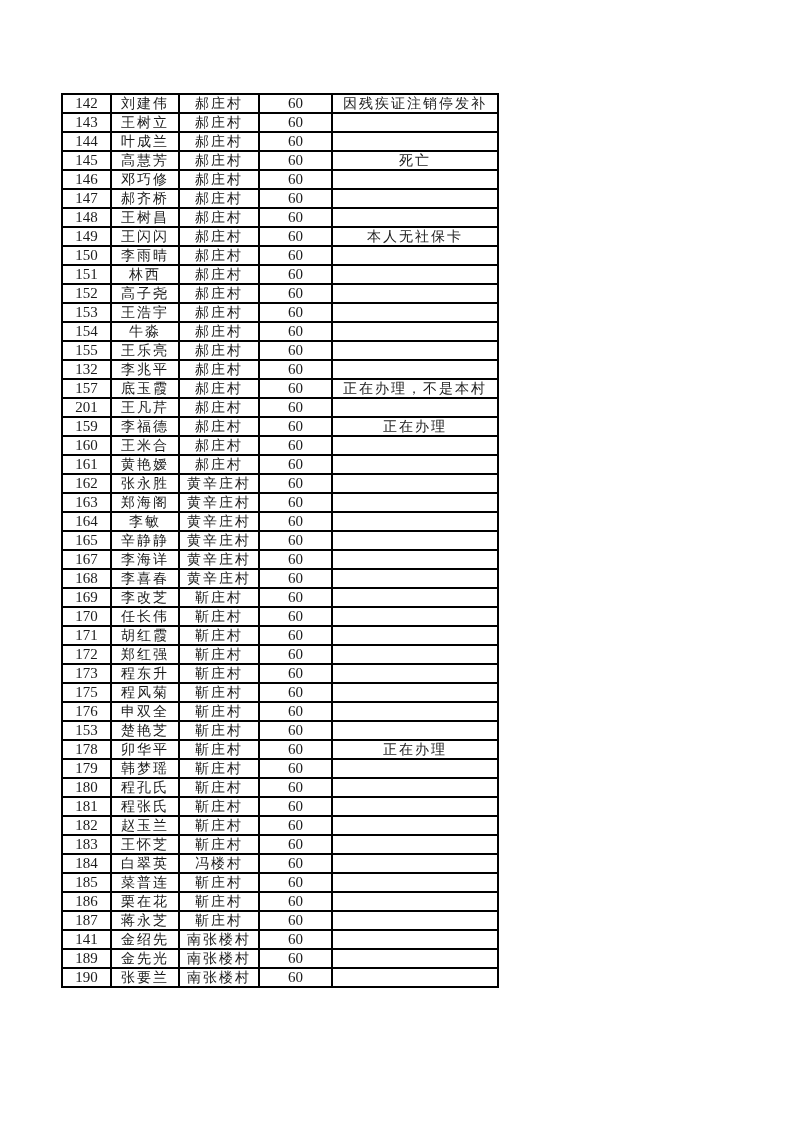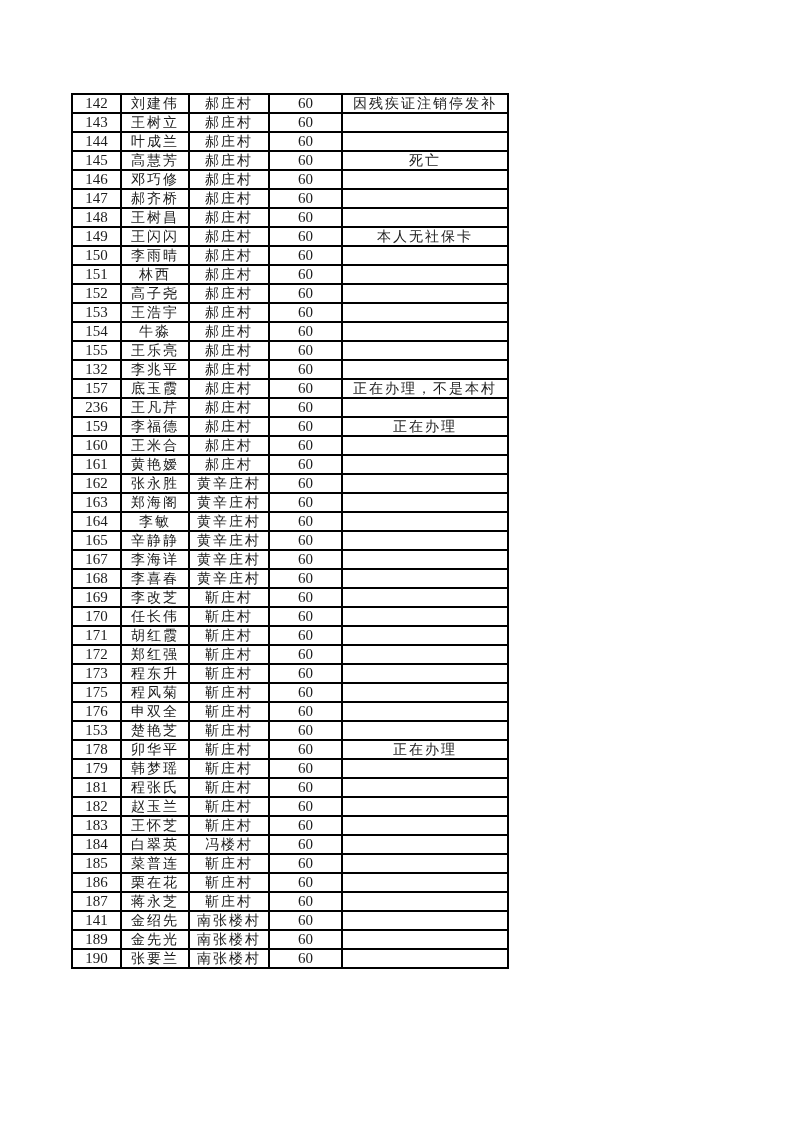--- a/index.html
+++ b/index.html
@@ -16,21 +16,21 @@
   .page {
     position: absolute;
     left: 0; top: 0;
     width: 793px;
     height: 1122px;
     background: #ffffff;
     overflow: hidden;
   }
   table.roster {
     position: absolute;
-    left: 71px;
+    left: 61px;
     top: 93px;
     width: 436px;
     table-layout: fixed;
     border-collapse: collapse;
   }
   table.roster td {
     border: 2px solid #000000;
     height: 17px;
     line-height: 17px;
     padding: 0;
@@ -174,21 +174,21 @@
           <td class="c4"></td>
         </tr>
         <tr>
           <td class="c0">157</td>
           <td class="c1">底玉霞</td>
           <td class="c2">郝庄村</td>
           <td class="c3">60</td>
           <td class="c4">正在办理，不是本村</td>
         </tr>
         <tr>
-          <td class="c0">236</td>
+          <td class="c0">201</td>
           <td class="c1">王凡芹</td>
           <td class="c2">郝庄村</td>
           <td class="c3">60</td>
           <td class="c4"></td>
         </tr>
         <tr>
           <td class="c0">159</td>
           <td class="c1">李福德</td>
           <td class="c2">郝庄村</td>
           <td class="c3">60</td>
@@ -309,20 +309,27 @@
         <tr>
           <td class="c0">178</td>
           <td class="c1">卯华平</td>
           <td class="c2">靳庄村</td>
           <td class="c3">60</td>
           <td class="c4">正在办理</td>
         </tr>
         <tr>
           <td class="c0">179</td>
           <td class="c1">韩梦瑶</td>
+          <td class="c2">靳庄村</td>
+          <td class="c3">60</td>
+          <td class="c4"></td>
+        </tr>
+        <tr>
+          <td class="c0">180</td>
+          <td class="c1">程孔氏</td>
           <td class="c2">靳庄村</td>
           <td class="c3">60</td>
           <td class="c4"></td>
         </tr>
         <tr>
           <td class="c0">181</td>
           <td class="c1">程张氏</td>
           <td class="c2">靳庄村</td>
           <td class="c3">60</td>
           <td class="c4"></td>

